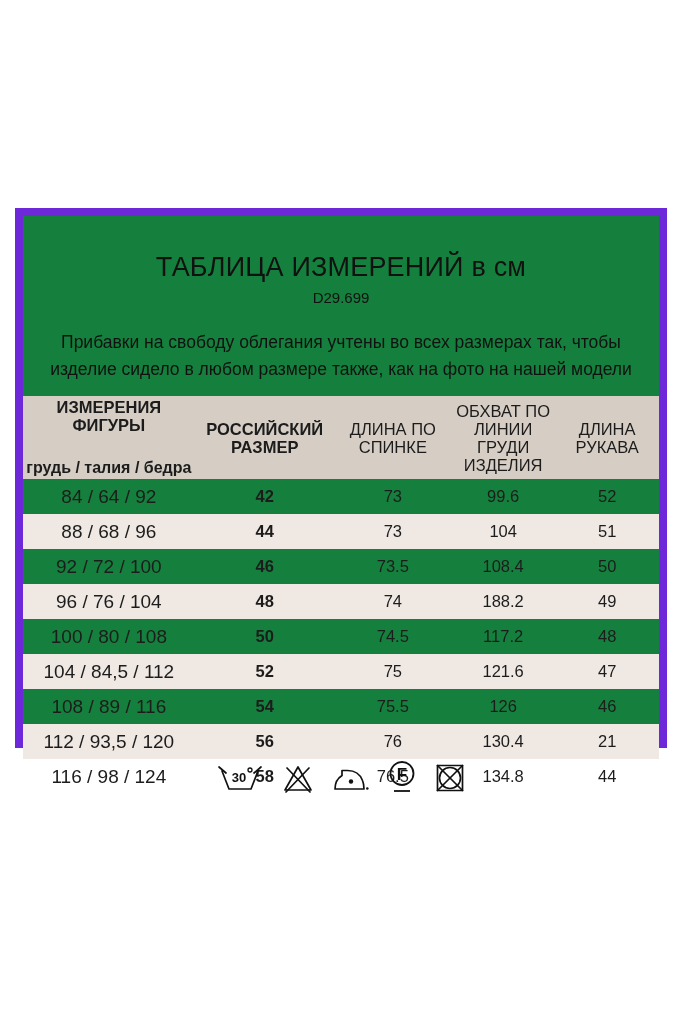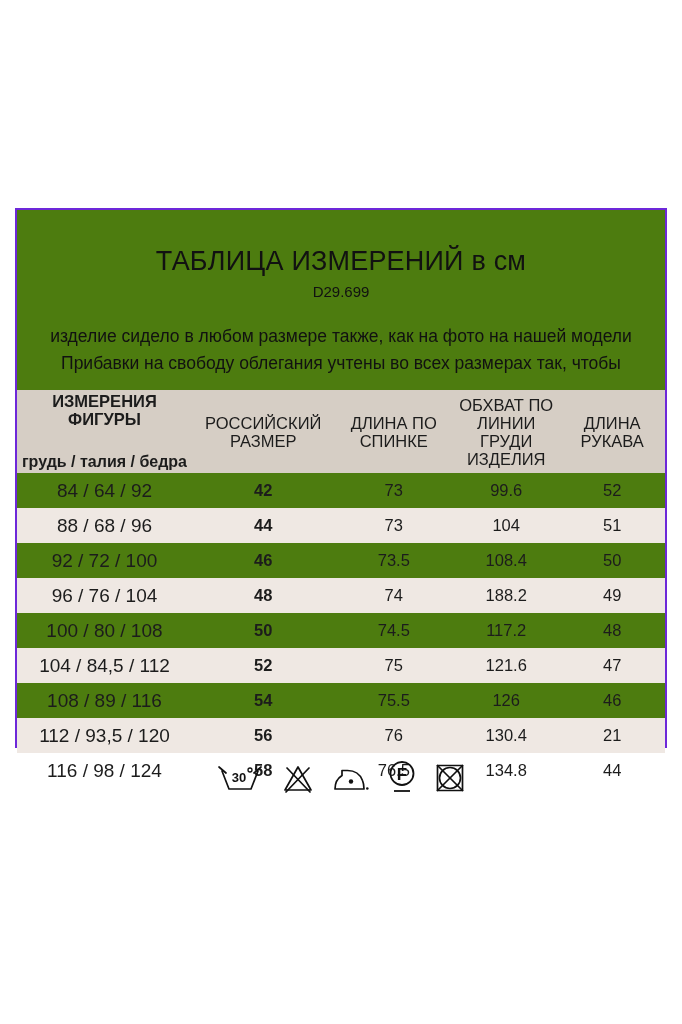--- a/index.html
+++ b/index.html
@@ -8,22 +8,22 @@
     background: #ffffff;
     font-family: "Liberation Sans", sans-serif;
     color: #1c1c1c;
     position: relative;
     overflow: hidden;
   }
   .sheet {
     position: absolute;
     left: 15px; top: 208px;
     width: 652px; height: 540px;
-    border: 2px solid #6d28d9;
-    background: #4d7c0f;
+    border: 8px solid #6d28d9;
+    background: #15803d;
   }
   .doc-title {
     padding-top: 36px;
     text-align: center;
     font-size: 27px;
     line-height: 30px;
     color: #111;
     letter-spacing: 0.2px;
   }
   .doc-article {
@@ -54,21 +54,21 @@
   .size-table thead th {
     height: 60px;
     background: #d6cec5;
     vertical-align: middle;
     text-align: center;
     font-size: 16.5px;
     line-height: 18px;
     font-weight: normal;
     padding: 2px 3px;
   }
-  .size-table thead th.bold { font-weight: normal; }
+  .size-table thead th.bold { font-weight: bold; }
   .hdr-figure-title { font-weight: bold; font-size: 16.5px; }
   .hdr-figure-sub   { font-weight: bold; font-size: 16px; margin-top: 25px; }
   .size-table tbody td {
     height: 35px;
     text-align: center;
     vertical-align: middle;
     font-size: 16.5px;
     padding: 0 2px;
   }
   .size-table tbody tr:nth-child(even) td { background: #efe8e3; }
@@ -87,22 +87,22 @@
 </style>
 </head>
 <body>
 
 <div class="sheet">
 
   <div class="doc-title">ТАБЛИЦА ИЗМЕРЕНИЙ в см</div>
   <div class="doc-article">D29.699</div>
 
   <div class="doc-note">
+    <div>Прибавки на свободу облегания учтены во всех размерах так, чтобы</div>
     <div>изделие сидело в любом размере также, как на фото на нашей модели</div>
-    <div>Прибавки на свободу облегания учтены во всех размерах так, чтобы</div>
   </div>
 
   <table class="size-table">
     <colgroup>
       <col class="c1">
         <col class="c2">
         <col class="c3">
         <col class="c4">
         <col class="c5">
     </colgroup>

